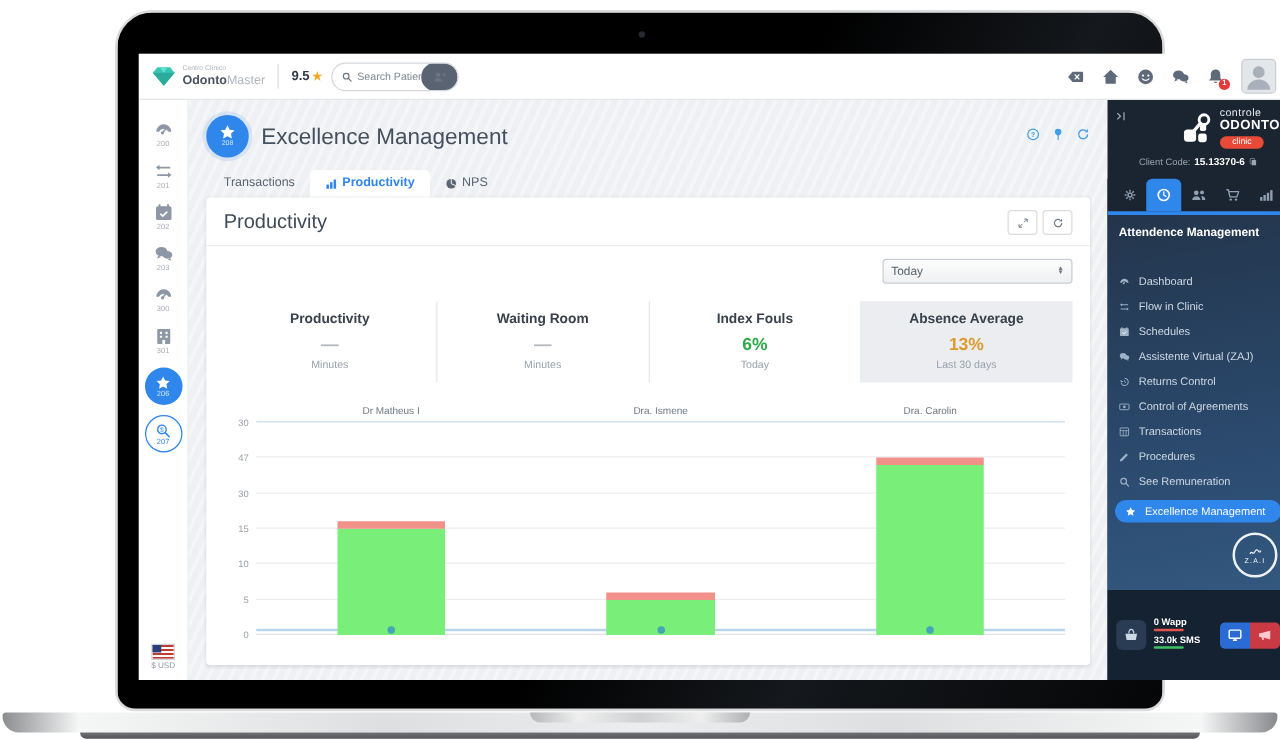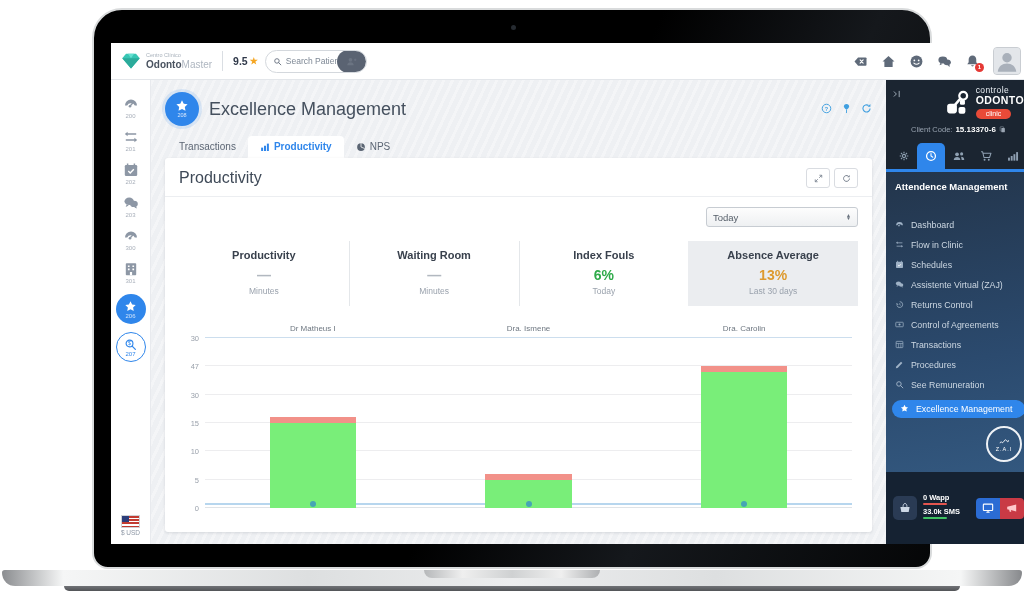--- a/index.html
+++ b/index.html
@@ -117,21 +117,21 @@
   .client-code{display:flex;align-items:center;justify-content:center;gap:3px;margin-top:6px;font-size:7.5px;color:#98a3b0;}
   .client-code b{color:#fff;font-size:8px;}
   .client-code .ic{width:7px;height:7px;color:#9aa5b2;}
   .rs-nav{display:flex;background:#1b2531;border-bottom:3px solid #2f86eb;padding:0 4px;height:26px;flex:none;margin-top:3px;}
   .rs-nav-item{flex:1;display:flex;align-items:center;justify-content:center;color:#8fa0b2;position:relative;cursor:pointer;}
   .rs-nav-item .ic{width:12px;height:12px;}
   .rs-nav-item.active{background:#2f86eb;color:#fff;border-radius:5px 5px 0 0;}
   .rs-nav-item.active::before{content:'';position:absolute;left:50%;top:calc(100% + 3px);transform:translateX(-50%);width:14px;height:5px;background:#2f86eb;border-radius:0 0 5px 5px;}
   .rs-menu{flex:1;min-height:0;background:linear-gradient(170deg,#23354b 0%,#2b4a6e 62%,#33587f 100%);padding:9px 9px 6px;position:relative;}
   .rs-menu-title{font-size:9.5px;font-weight:bold;color:#fff;margin-bottom:28px;}
-  .rs-item{display:flex;align-items:center;gap:7px;margin-bottom:10px;color:#cdd8e3;cursor:pointer;}
+  .rs-item{display:flex;align-items:flex-end;gap:7px;margin-bottom:10px;color:#cdd8e3;cursor:pointer;}
   .rs-item .ic{width:9px;height:9px;color:#9fb2c6;}
   .rs-item .lbl{font-size:8.8px;white-space:nowrap;}
   .rs-item.active{background:#2f86eb;border-radius:11px;padding:4px 8px;margin-left:-3px;margin-right:-3px;color:#fff;}
   .rs-item.active .ic{color:#fff;}
   .zai{position:absolute;right:9px;bottom:10px;width:36px;height:36px;border:2px solid #eef2f6;border-radius:50%;display:flex;flex-direction:column;align-items:center;justify-content:center;color:#fff;cursor:pointer;box-sizing:border-box;}
   .zai .ic{width:17px;height:11px;}
   .zai-label{font-size:5.5px;letter-spacing:1px;line-height:1;}
   .rs-footer{height:38px;flex:none;background:#152232;display:flex;align-items:center;padding:17px 7px;gap:6px;}
   .basket-tile{width:24px;height:24px;background:#2a3b54;border-radius:5px;display:flex;align-items:center;justify-content:center;color:#cdd8e6;cursor:pointer;}
   .basket-tile .ic{width:12px;height:12px;}

